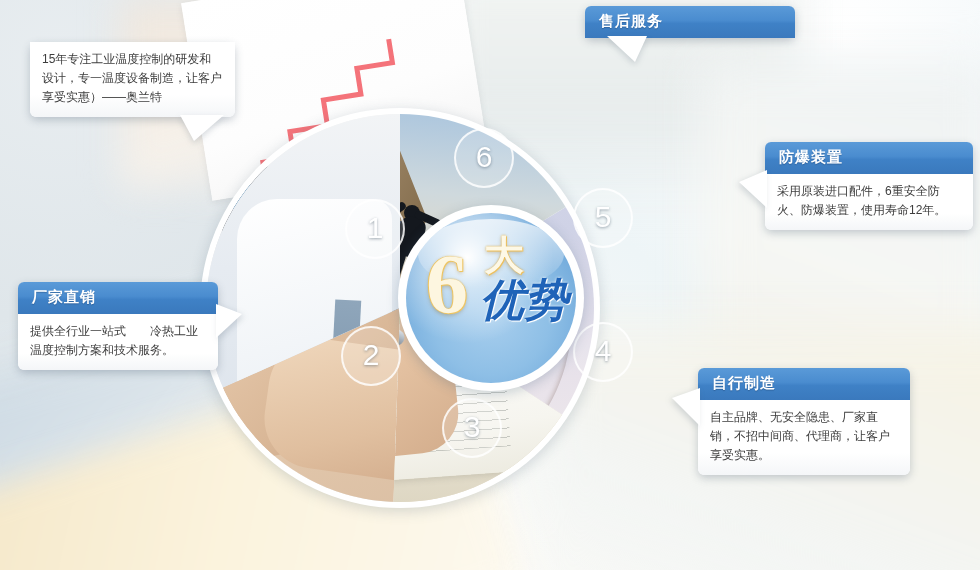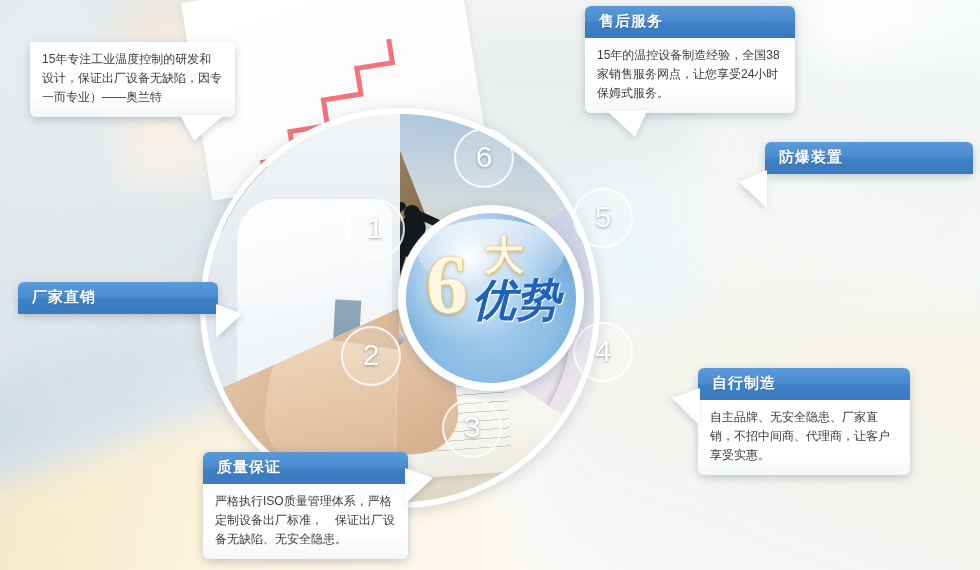--- a/index.html
+++ b/index.html
@@ -216,21 +216,21 @@
       radial-gradient(circle at 50% 60%, #a9cfee 0%, #8ebfe6 45%, #6fa8da 78%, #5d9bd2 100%);
     overflow:hidden;}
   .hub-gloss{position:absolute;left:12px;top:6px;width:146px;height:70px;border-radius:50%;
     background:linear-gradient(180deg,rgba(255,255,255,.72),rgba(255,255,255,0));}
   .hub-six{position:absolute;left:20px;top:30px;font-size:84px;line-height:84px;
     font-weight:bold;color:#fdf6e0;
     text-shadow:0 0 2px #e9b94c,1px 1px 0 #f0c96a,-1px 0 0 #f0c96a,0 2px 4px rgba(120,80,10,.35);
     font-family:"Liberation Serif","DejaVu Serif",serif;}
   .hub-da{position:absolute;left:78px;top:22px;font-size:40px;line-height:40px;font-weight:bold;
     color:#fdf8e6;text-shadow:0 0 2px #e3ad3c,1px 1px 0 #efc567,0 2px 4px rgba(120,80,10,.3);}
-  .hub-ys{position:absolute;left:66px;top:66px;font-size:44px;line-height:44px;font-weight:bold;
+  .hub-ys{position:absolute;left:74px;top:66px;font-size:44px;line-height:44px;font-weight:bold;
     color:#1f63b8;font-style:italic;
     text-shadow:1px 1px 0 #ffffff,0 0 3px rgba(255,255,255,.9);
     font-family:"Liberation Serif","DejaVu Serif",serif;}
 
   
   .card{position:absolute;background:#ffffff;border-radius:7px;
     box-shadow:0 3px 9px rgba(60,80,100,.28);overflow:visible;}
   .card-hd{border-radius:6px 6px 0 0;
     background:linear-gradient(180deg,#5a9ad8 0%,#4a8ccf 45%,#3f81c6 55%,#3a79bd 100%);
     color:#ffffff;font-size:15px;font-weight:bold;padding:6px 14px 7px 14px;
@@ -396,45 +396,41 @@
   <div class="hub">
     <div class="hub-in">
       <div class="hub-gloss"></div>
       <div class="hub-six">6</div>
       <div class="hub-da">大</div>
       <div class="hub-ys">优势</div>
     </div>
   </div>
 
   <div class="card" id="card-team">
-    <div class="card-bd">15年专注工业温度控制的研发和设计，保证出厂设备无缺陷，因专一而专业）——奥兰特</div>
+    <div class="card-bd">15年专注工业温度控制的研发和设计，专一温度设备制造，让客户享受实惠）——奥兰特</div>
     <div class="tail"></div>
   </div>
 
   <div class="card" id="card-after">
     <div class="card-hd">售后服务</div>
-    <div class="card-bd">15年的温控设备制造经验，全国38家销售服务网点，让您享受24小时保姆式服务。</div>
     <div class="tail"></div>
   </div>
 
   <div class="card" id="card-hw">
     <div class="card-hd">防爆装置</div>
+    <div class="card-bd">采用原装进口配件，6重安全防火、防爆装置，使用寿命12年。</div>
     <div class="tail"></div>
   </div>
 
   <div class="card" id="card-sw">
     <div class="card-hd">自行制造</div>
     <div class="card-bd">自主品牌、无安全隐患、厂家直销，不招中间商、代理商，让客户享受实惠。</div>
     <div class="tail"></div>
   </div>
 
-  <div class="card" id="card-qa">
-    <div class="card-hd">质量保证</div>
-    <div class="card-bd">严格执行ISO质量管理体系，严格定制设备出厂标准，　保证出厂设备无缺陷、无安全隐患。</div>
-    <div class="tail"></div>
-  </div>
 
   <div class="card" id="card-tech">
     <div class="card-hd">厂家直销</div>
+    <div class="card-bd">提供全行业一站式　　冷热工业温度控制方案和技术服务。</div>
     <div class="tail"></div>
   </div>
 
 </div>
 
 </body></html>

